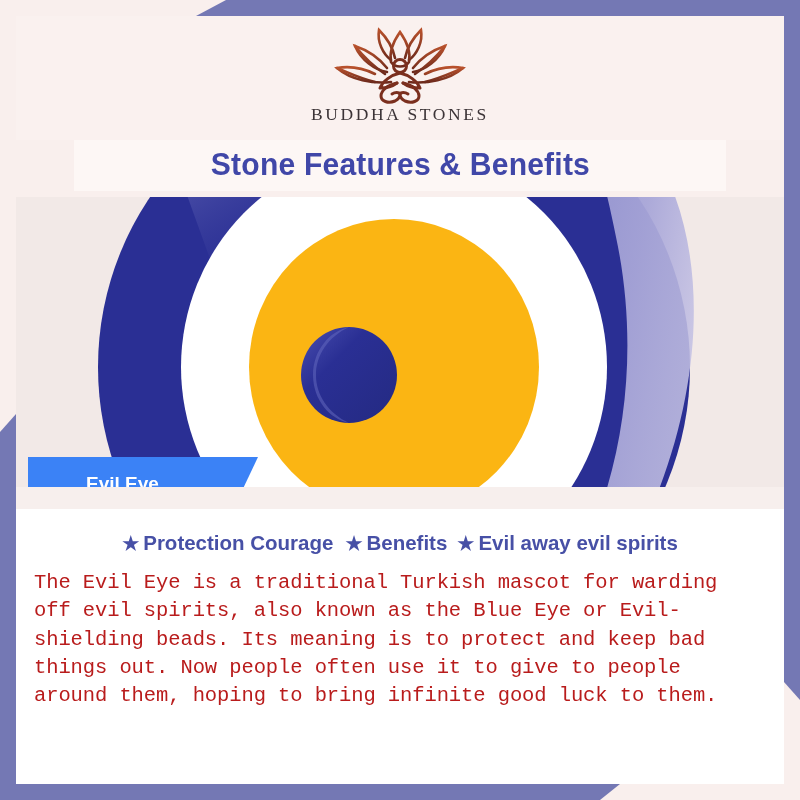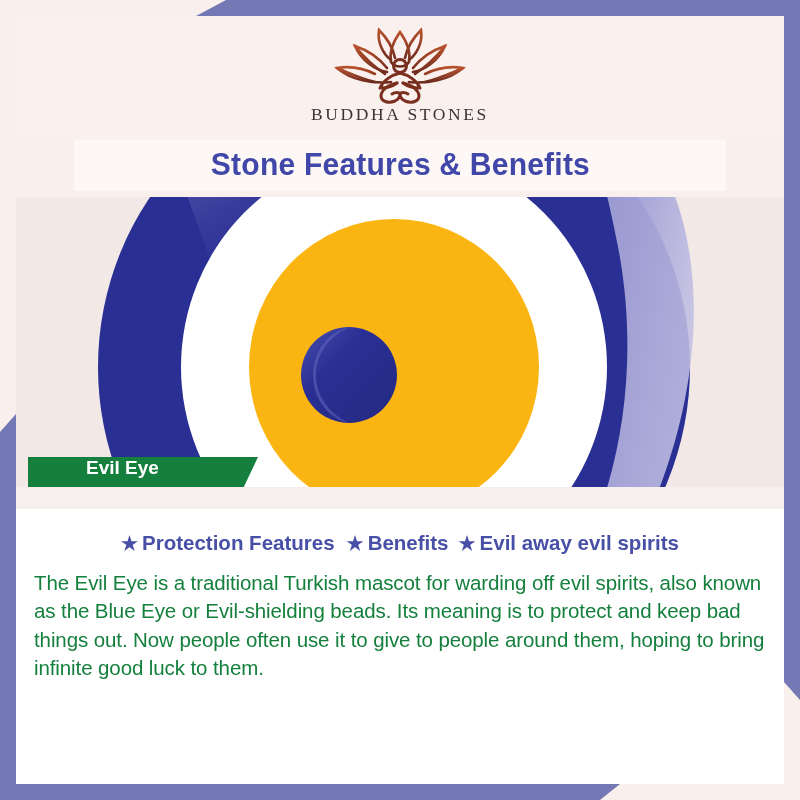--- a/index.html
+++ b/index.html
@@ -131,24 +131,24 @@
     display: block;
   }
 
   
   #eye-label {
     position: absolute;
     left: 12px;
     top: 441px;
     width: 230px;
     height: 38px;
-    background: #15803d;
+    background: #3b82f6;
     clip-path: polygon(0 0, 100% 0, calc(100% - 18px) 100%, 0 100%);
     display: flex;
-    align-items: flex-start;
+    align-items: flex-end;
   }
   #eye-label-text {
     color: #ffffff;
     font-family: "Liberation Sans Narrow", "Liberation Sans", sans-serif;
     font-weight: bold;
     font-size: 19px;
     margin-left: 58px;
     white-space: nowrap;
   }
 
@@ -198,24 +198,24 @@
     margin-right: 4px;
   }
   .feature-label {
     letter-spacing: 0px;
   }
   .gap-sm { width: 12px; }
   .gap-md { width: 10px; }
 
   #description {
     margin: 14px 18px 0 18px;
-    font-family: Liberation Sans, sans-serif;
+    font-family: Liberation Mono, monospace;
     font-size: 20.5px;
     line-height: 1.38;
-    color: #15803d;
+    color: #b91c1c;
     text-align: left;
     letter-spacing: -0.1px;
   }
 </style>
 </head>
 <body>
 
 <div id="stage">
 
   <div class="band band-top"></div>
@@ -317,21 +317,21 @@
       <span id="eye-label-text">Evil Eye</span>
     </div>
 
     <div id="divider-strip"></div>
 
     <div id="content">
 
       <div id="features">
         <span class="feature-group">
           <span class="star-icon">★</span>
-          <span class="feature-label">Protection  Features</span>
+          <span class="feature-label">Protection  Courage</span>
         </span>
         <span class="gap-sm"></span>
         <span class="feature-group">
           <span class="star-icon">★</span>
           <span class="feature-label">Benefits</span>
         </span>
         <span class="gap-md"></span>
         <span class="feature-group">
           <span class="star-icon">★</span>
           <span class="feature-label">Evil away evil spirits</span>

